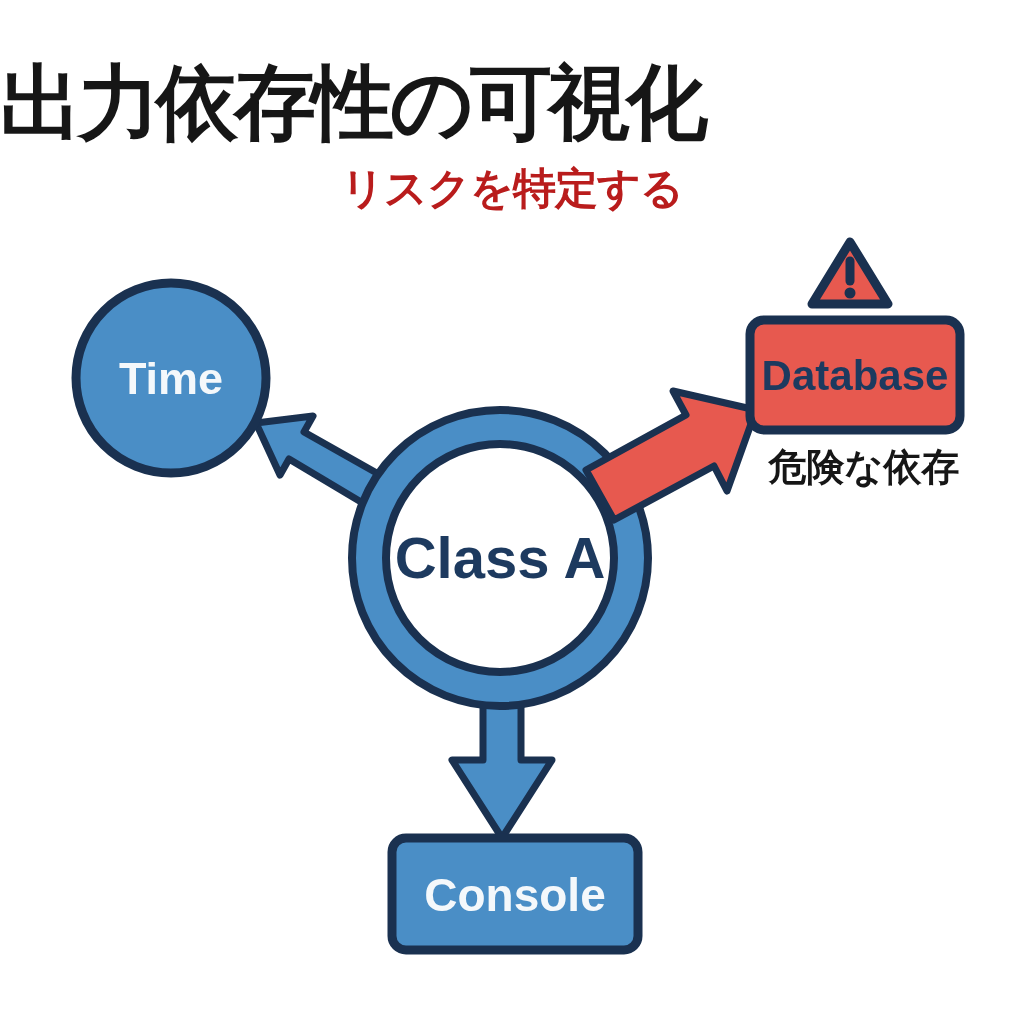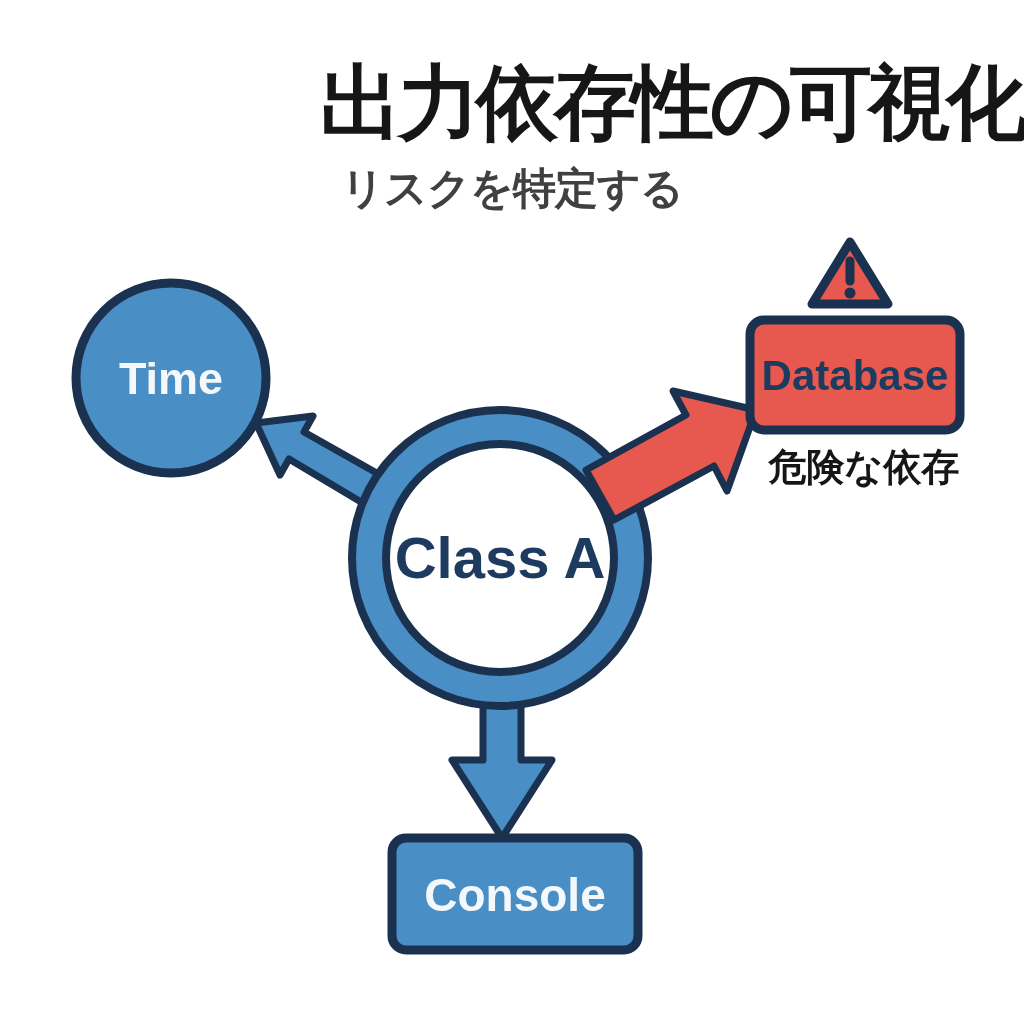--- a/index.html
+++ b/index.html
@@ -1,26 +1,26 @@
 <!DOCTYPE html>
 <html><head>
 <meta charset="utf-8">
 <style>
   html,body{margin:0;padding:0;background:#ffffff;}
   body{width:1024px;height:1024px;position:relative;overflow:hidden;
        font-family:"Liberation Sans", sans-serif;}
   .stage{position:absolute;inset:0;width:1024px;height:1024px;}
   .title{
-    position:absolute;top:60px;left:0;width:1024px;text-align:right;
+    position:absolute;top:60px;left:0;width:1024px;text-align:left;
     font-size:82px;font-weight:800;color:#161616;letter-spacing:-4px;
     line-height:1.05;white-space:nowrap;
   }
   .subtitle{
     position:absolute;top:160px;left:0;width:1024px;text-align:center;
-    font-size:43px;font-weight:800;color:#404040;letter-spacing:-1px;
+    font-size:43px;font-weight:800;color:#b91c1c;letter-spacing:-1px;
     white-space:nowrap;
   }
   svg{position:absolute;top:0;left:0;}
   .fill-blue{fill:#4a8ec6;}
   .fill-red{fill:#e7594f;}
   .fill-white{fill:#ffffff;}
   .fill-navy{fill:#1a3150;}
   .stroke-navy{stroke:#1a3150;}
   .node-label-light{fill:#f4f8fb;font-weight:bold;font-family:"Liberation Sans",sans-serif;}
   .node-label-dark{fill:#1d3a5f;font-weight:bold;font-family:"Liberation Sans",sans-serif;}

